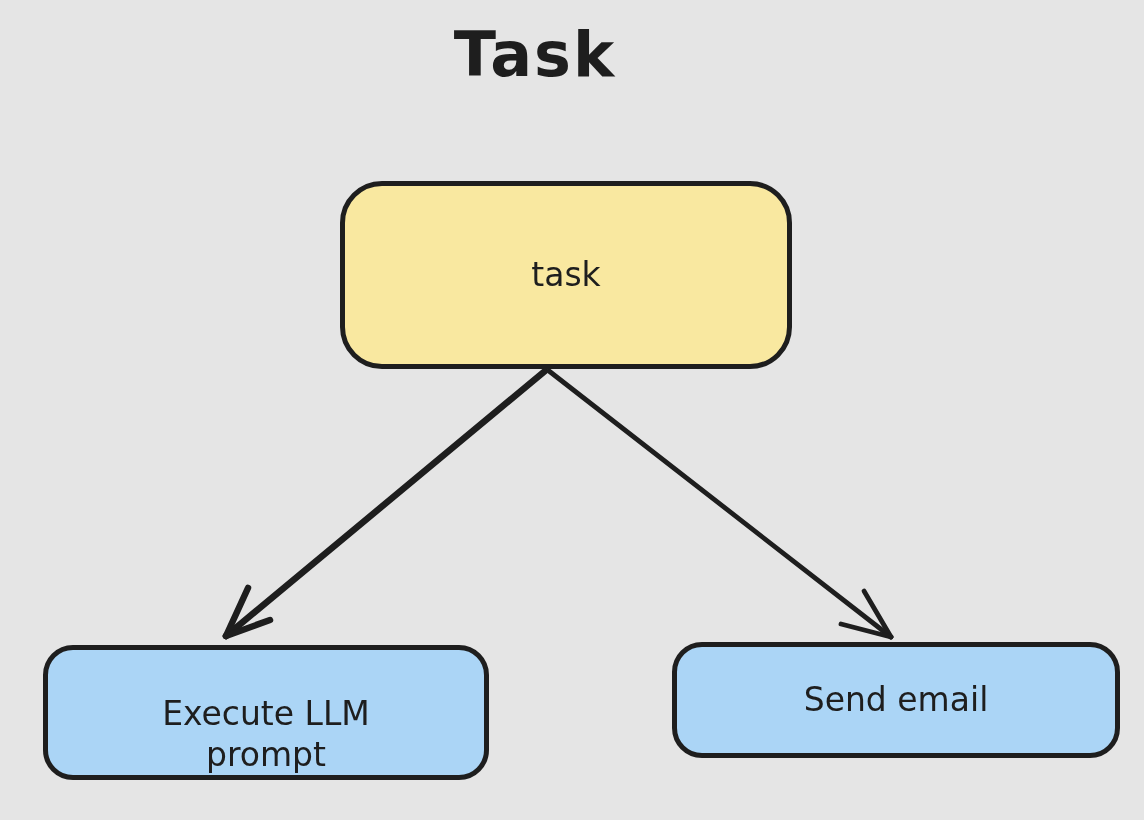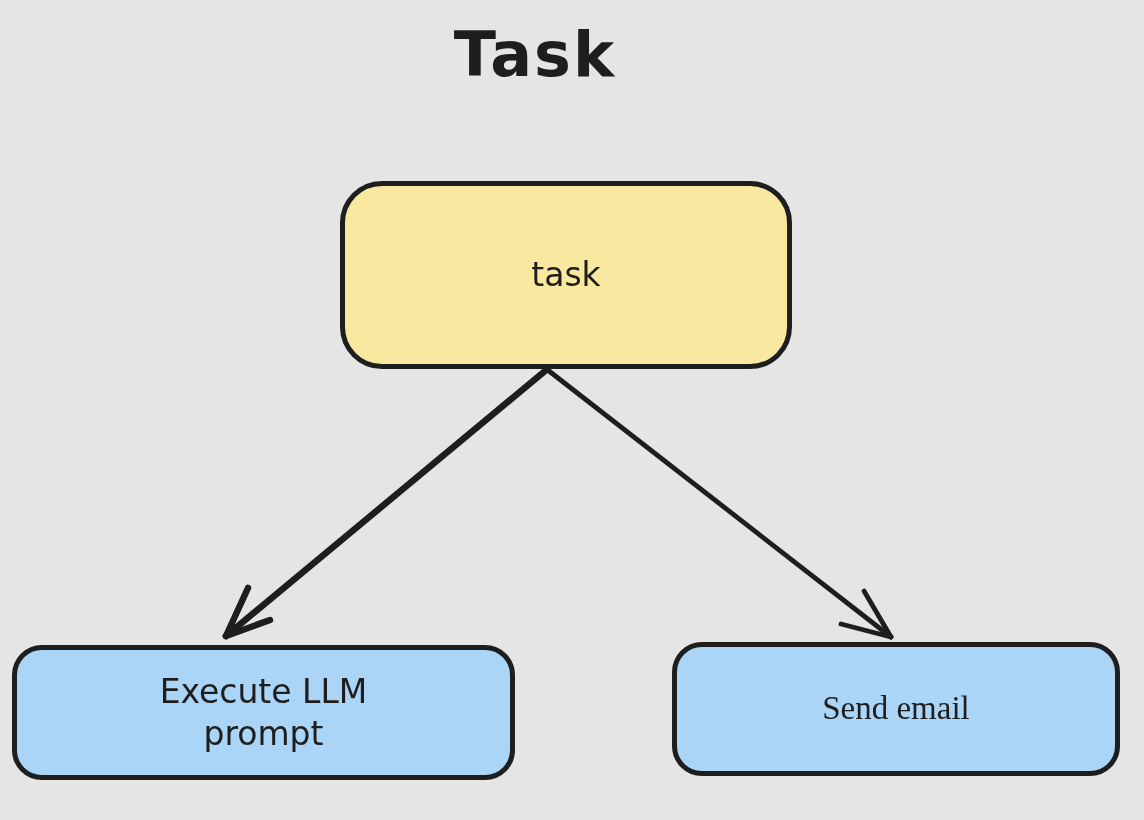--- a/index.html
+++ b/index.html
@@ -42,36 +42,36 @@
     user-select: none;
   }
   .node-task {
     left: 340px;
     top: 181px;
     width: 452px;
     height: 188px;
     border-radius: 42px;
   }
   .node-execute {
-    left: 12px;
+    left: 43px;
     top: 645px;
-    width: 503px;
+    width: 446px;
     height: 135px;
     border-radius: 30px;
+    align-items: flex-end;
   }
   .node-execute .node-label {
     max-width: 310px;
   }
   .node-send {
     left: 672px;
     top: 642px;
     width: 448px;
-    height: 134px;
+    height: 116px;
     border-radius: 30px;
-    font-family: Liberation Serif, serif;
   }
   .edges-layer {
     position: absolute;
     left: 0;
     top: 0;
     width: 1144px;
     height: 820px;
     pointer-events: none;
   }
   .edges-layer path {

